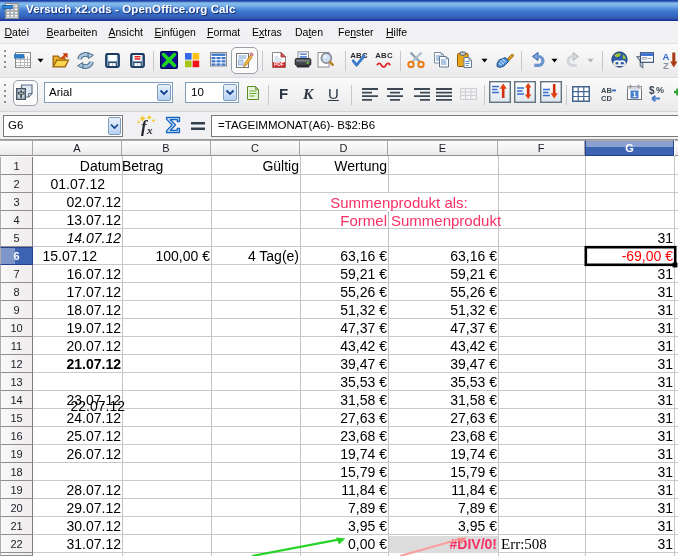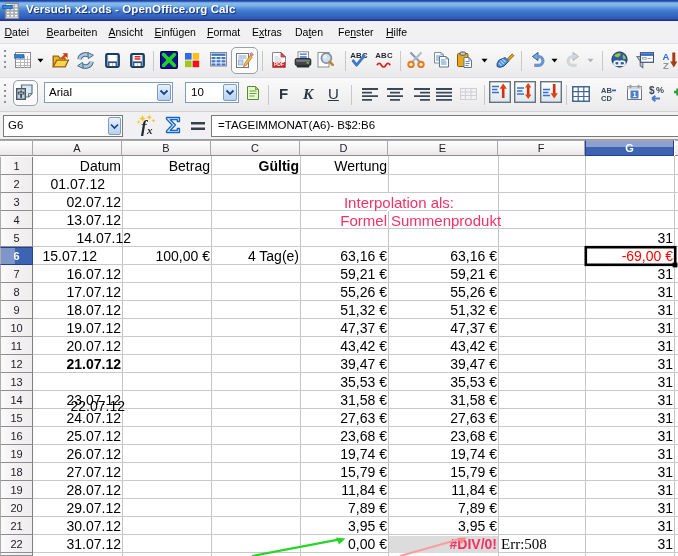--- a/index.html
+++ b/index.html
@@ -463,45 +463,44 @@
 <div class="hline" style="left:33px;top:444px;width:645px"></div>
 <div class="hline" style="left:33px;top:462px;width:645px"></div>
 <div class="hline" style="left:33px;top:480px;width:645px"></div>
 <div class="hline" style="left:33px;top:498px;width:645px"></div>
 <div class="hline" style="left:33px;top:516px;width:645px"></div>
 <div class="hline" style="left:33px;top:534px;width:645px"></div>
 <div class="hline" style="left:33px;top:552px;width:645px"></div>
 <div class="abs" style="left:389px;top:536px;width:109px;height:17px;background:#dcdcdc"></div>
 <div class="abs" style="left:387px;top:193px;width:3px;height:18px;background:#fff"></div>
 <div class="cell " style="left:33px;top:157px;width:88px;height:18px;line-height:19px;text-align:right;">Datum</div>
-<div class="cell " style="left:122px;top:157px;width:88px;height:18px;line-height:19px;text-align:right;">Betrag</div>
-<div class="cell " style="left:211px;top:157px;width:88px;height:18px;line-height:19px;text-align:right;font-weight:bold;">Gültig</div>
+<div class="cell " style="left:122px;top:157px;width:88px;height:18px;line-height:19px;">Betrag</div>
+<div class="cell " style="left:211px;top:157px;width:88px;height:18px;line-height:19px;text-align:right;">Gültig</div>
 <div class="cell " style="left:300px;top:157px;width:87px;height:18px;line-height:19px;text-align:right;">Wertung</div>
 <div class="cell " style="left:33px;top:175px;width:72px;height:18px;line-height:19px;text-align:right;">01.07.12</div>
 <div class="cell " style="left:33px;top:193px;width:88px;height:18px;line-height:19px;text-align:right;">02.07.12</div>
 <div class="cell " style="left:33px;top:211px;width:88px;height:18px;line-height:19px;text-align:right;">13.07.12</div>
-<div class="cell " style="left:43px;top:229px;width:88px;height:18px;line-height:19px;text-align:right;">14.07.12</div>
+<div class="cell " style="left:33px;top:229px;width:88px;height:18px;line-height:19px;text-align:right;font-style:italic;">14.07.12</div>
 <div class="cell " style="left:33px;top:247px;width:64px;height:18px;line-height:19px;text-align:right;">15.07.12</div>
 <div class="cell " style="left:33px;top:265px;width:88px;height:18px;line-height:19px;text-align:right;">16.07.12</div>
 <div class="cell " style="left:33px;top:283px;width:88px;height:18px;line-height:19px;text-align:right;">17.07.12</div>
 <div class="cell " style="left:33px;top:301px;width:88px;height:18px;line-height:19px;text-align:right;">18.07.12</div>
 <div class="cell " style="left:33px;top:319px;width:88px;height:18px;line-height:19px;text-align:right;">19.07.12</div>
 <div class="cell " style="left:33px;top:337px;width:88px;height:18px;line-height:19px;text-align:right;">20.07.12</div>
 <div class="cell " style="left:33px;top:355px;width:88px;height:18px;line-height:19px;text-align:right;font-weight:bold;">21.07.12</div>
 <div class="cell " style="left:33px;top:373px;width:92px;height:18px;line-height:19px;text-align:right;margin-top:24px;">22.07.12</div>
 <div class="cell " style="left:33px;top:391px;width:88px;height:18px;line-height:19px;text-align:right;">23.07.12</div>
 <div class="cell " style="left:33px;top:409px;width:88px;height:18px;line-height:19px;text-align:right;">24.07.12</div>
 <div class="cell " style="left:33px;top:427px;width:88px;height:18px;line-height:19px;text-align:right;">25.07.12</div>
 <div class="cell " style="left:33px;top:445px;width:88px;height:18px;line-height:19px;text-align:right;">26.07.12</div>
-<div class="cell " style="left:33px;top:463px;width:88px;height:18px;line-height:19px;text-align:right;">27.07.12</div>
 <div class="cell " style="left:33px;top:481px;width:88px;height:18px;line-height:19px;text-align:right;">28.07.12</div>
 <div class="cell " style="left:33px;top:499px;width:88px;height:18px;line-height:19px;text-align:right;">29.07.12</div>
 <div class="cell " style="left:33px;top:517px;width:88px;height:18px;line-height:19px;text-align:right;">30.07.12</div>
 <div class="cell " style="left:33px;top:535px;width:88px;height:18px;line-height:19px;text-align:right;">31.07.12</div>
-<div class="cell pink" style="left:300px;top:193px;width:198px;height:18px;line-height:19px;text-align:center;font-size:15px">Interpolation als:</div>
+<div class="cell pink" style="left:300px;top:193px;width:198px;height:18px;line-height:19px;text-align:center;font-size:15px">Summenprodukt als:</div>
 <div class="cell pink" style="left:300px;top:211px;width:87px;height:18px;line-height:19px;text-align:right;font-size:15px">Formel</div>
 <div class="cell pink" style="left:391px;top:211px;width:110px;height:18px;line-height:19px;text-align:left;font-size:15px">Summenprodukt</div>
 <div class="cell " style="left:122px;top:247px;width:88px;height:18px;line-height:19px;text-align:right;">100,00 €</div>
 <div class="cell " style="left:211px;top:247px;width:88px;height:18px;line-height:19px;text-align:right;">4 Tag(e)</div>
 <div class="cell " style="left:300px;top:247px;width:87px;height:18px;line-height:19px;text-align:right;">63,16 €</div>
 <div class="cell " style="left:388px;top:247px;width:109px;height:18px;line-height:19px;text-align:right;">63,16 €</div>
 <div class="cell " style="left:300px;top:265px;width:87px;height:18px;line-height:19px;text-align:right;">59,21 €</div>
 <div class="cell " style="left:388px;top:265px;width:109px;height:18px;line-height:19px;text-align:right;">59,21 €</div>
 <div class="cell " style="left:300px;top:283px;width:87px;height:18px;line-height:19px;text-align:right;">55,26 €</div>
 <div class="cell " style="left:388px;top:283px;width:109px;height:18px;line-height:19px;text-align:right;">55,26 €</div>

